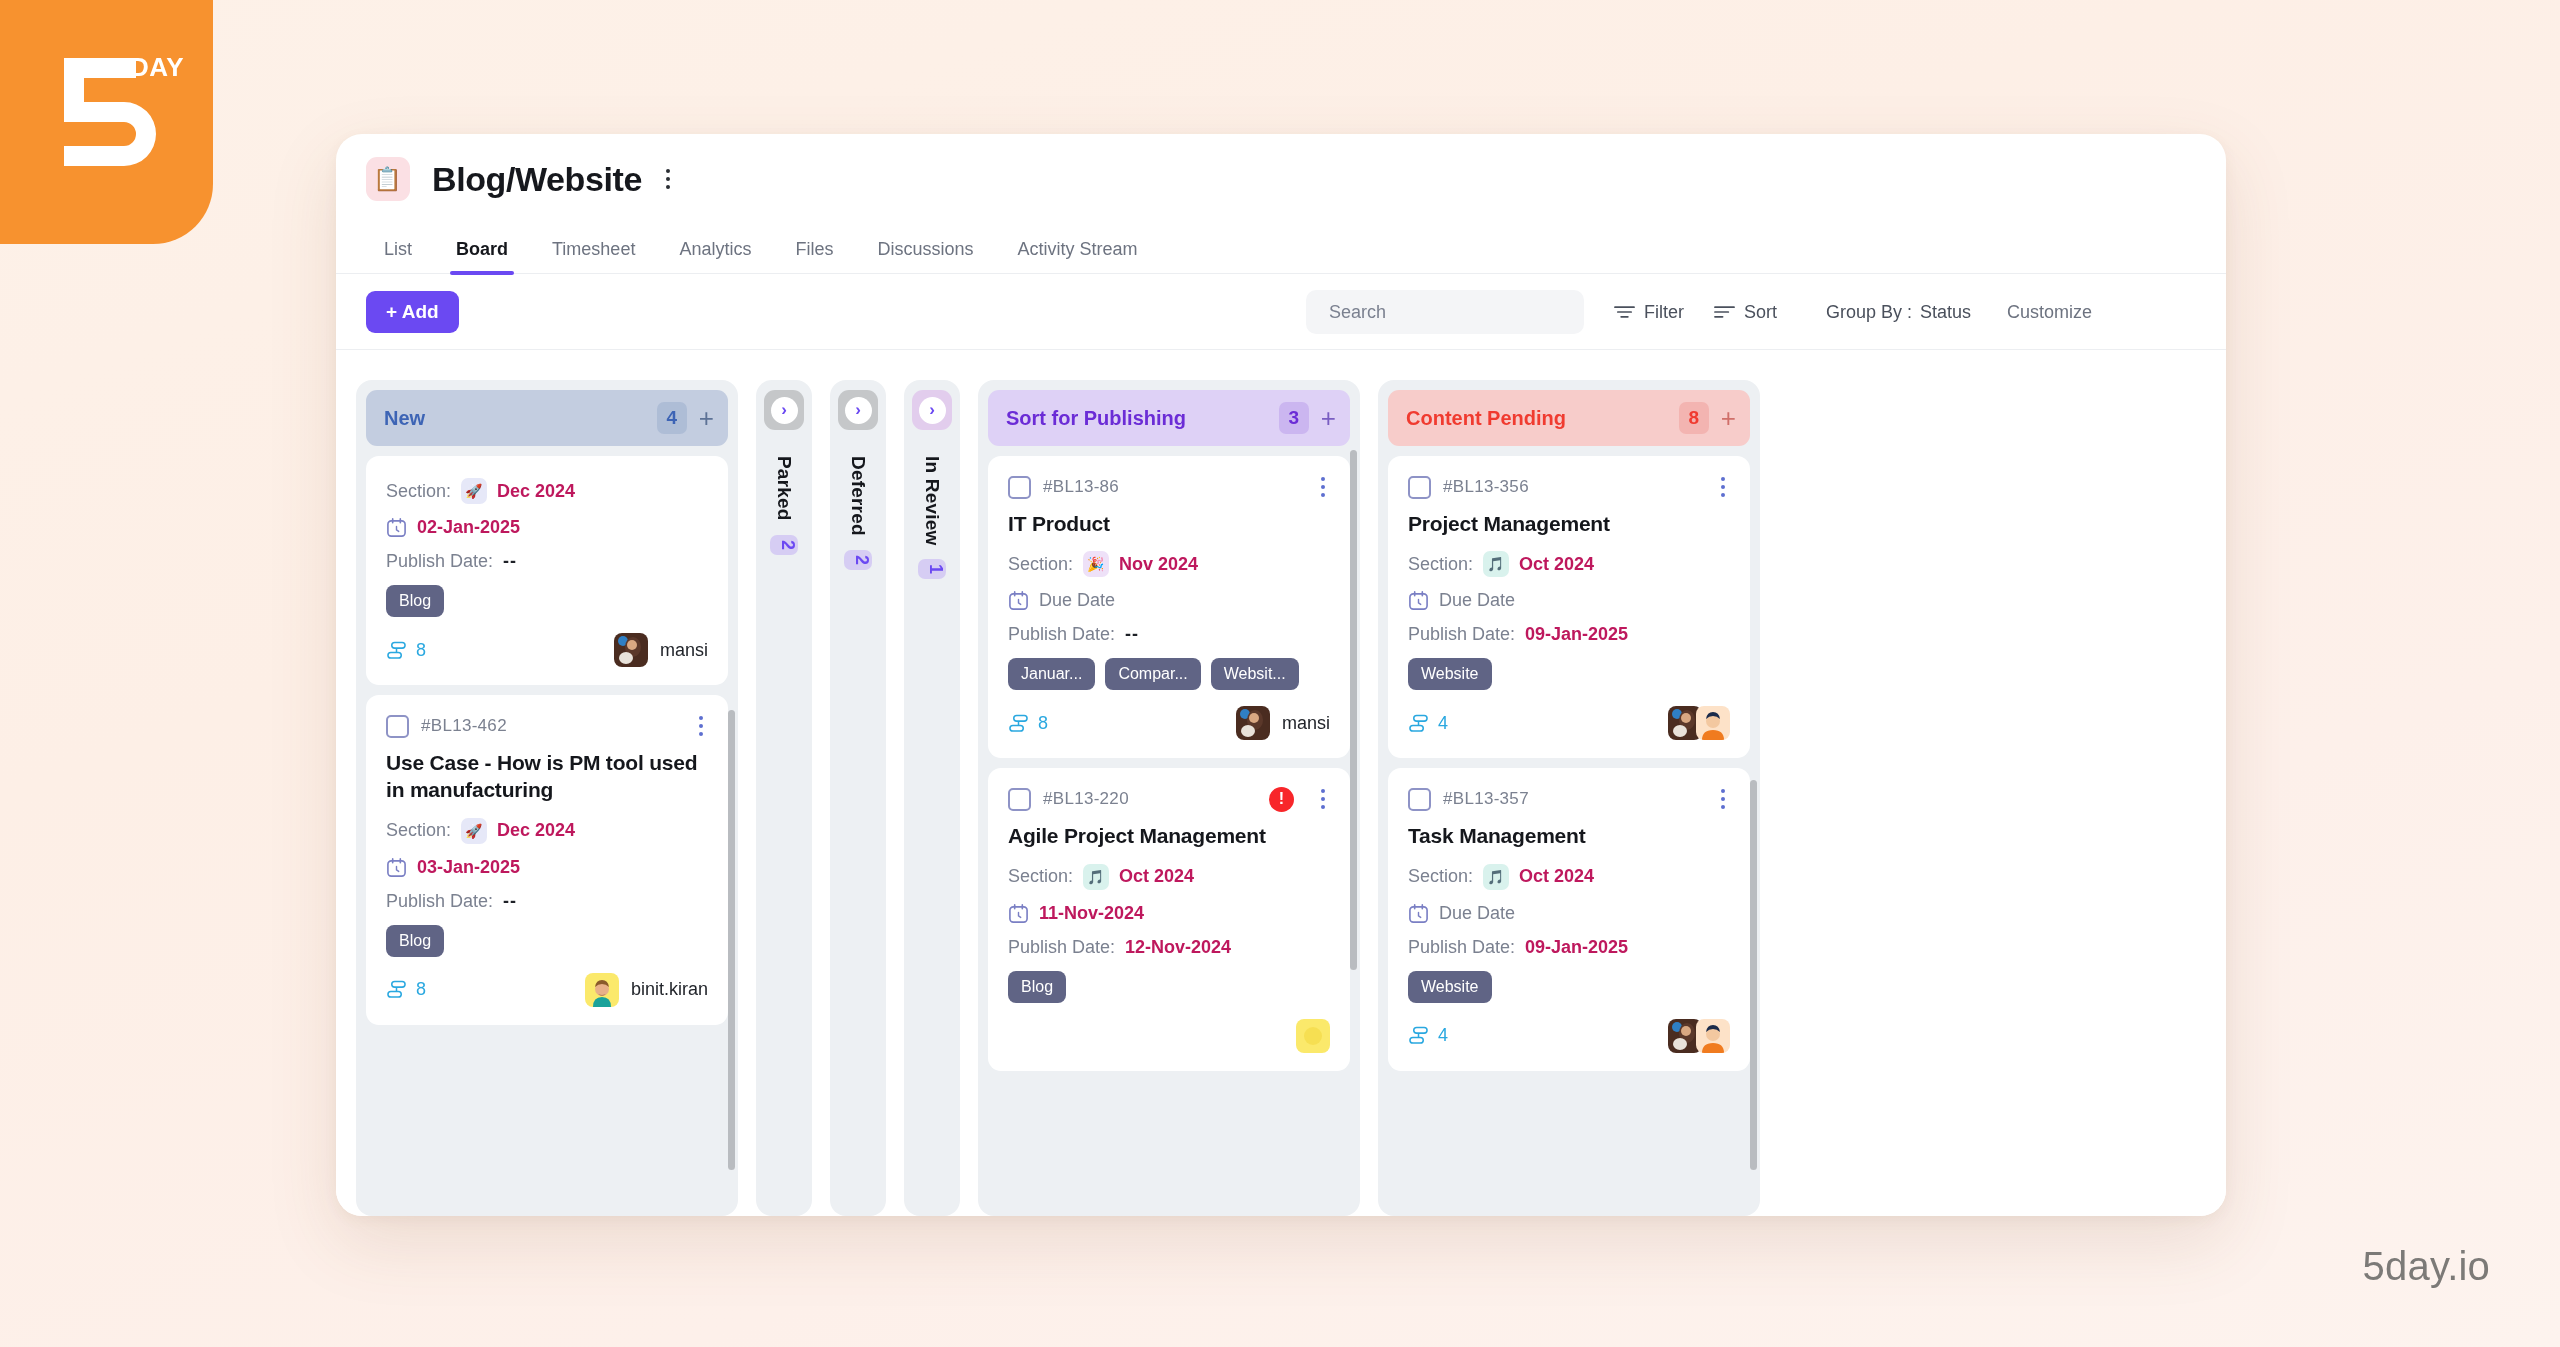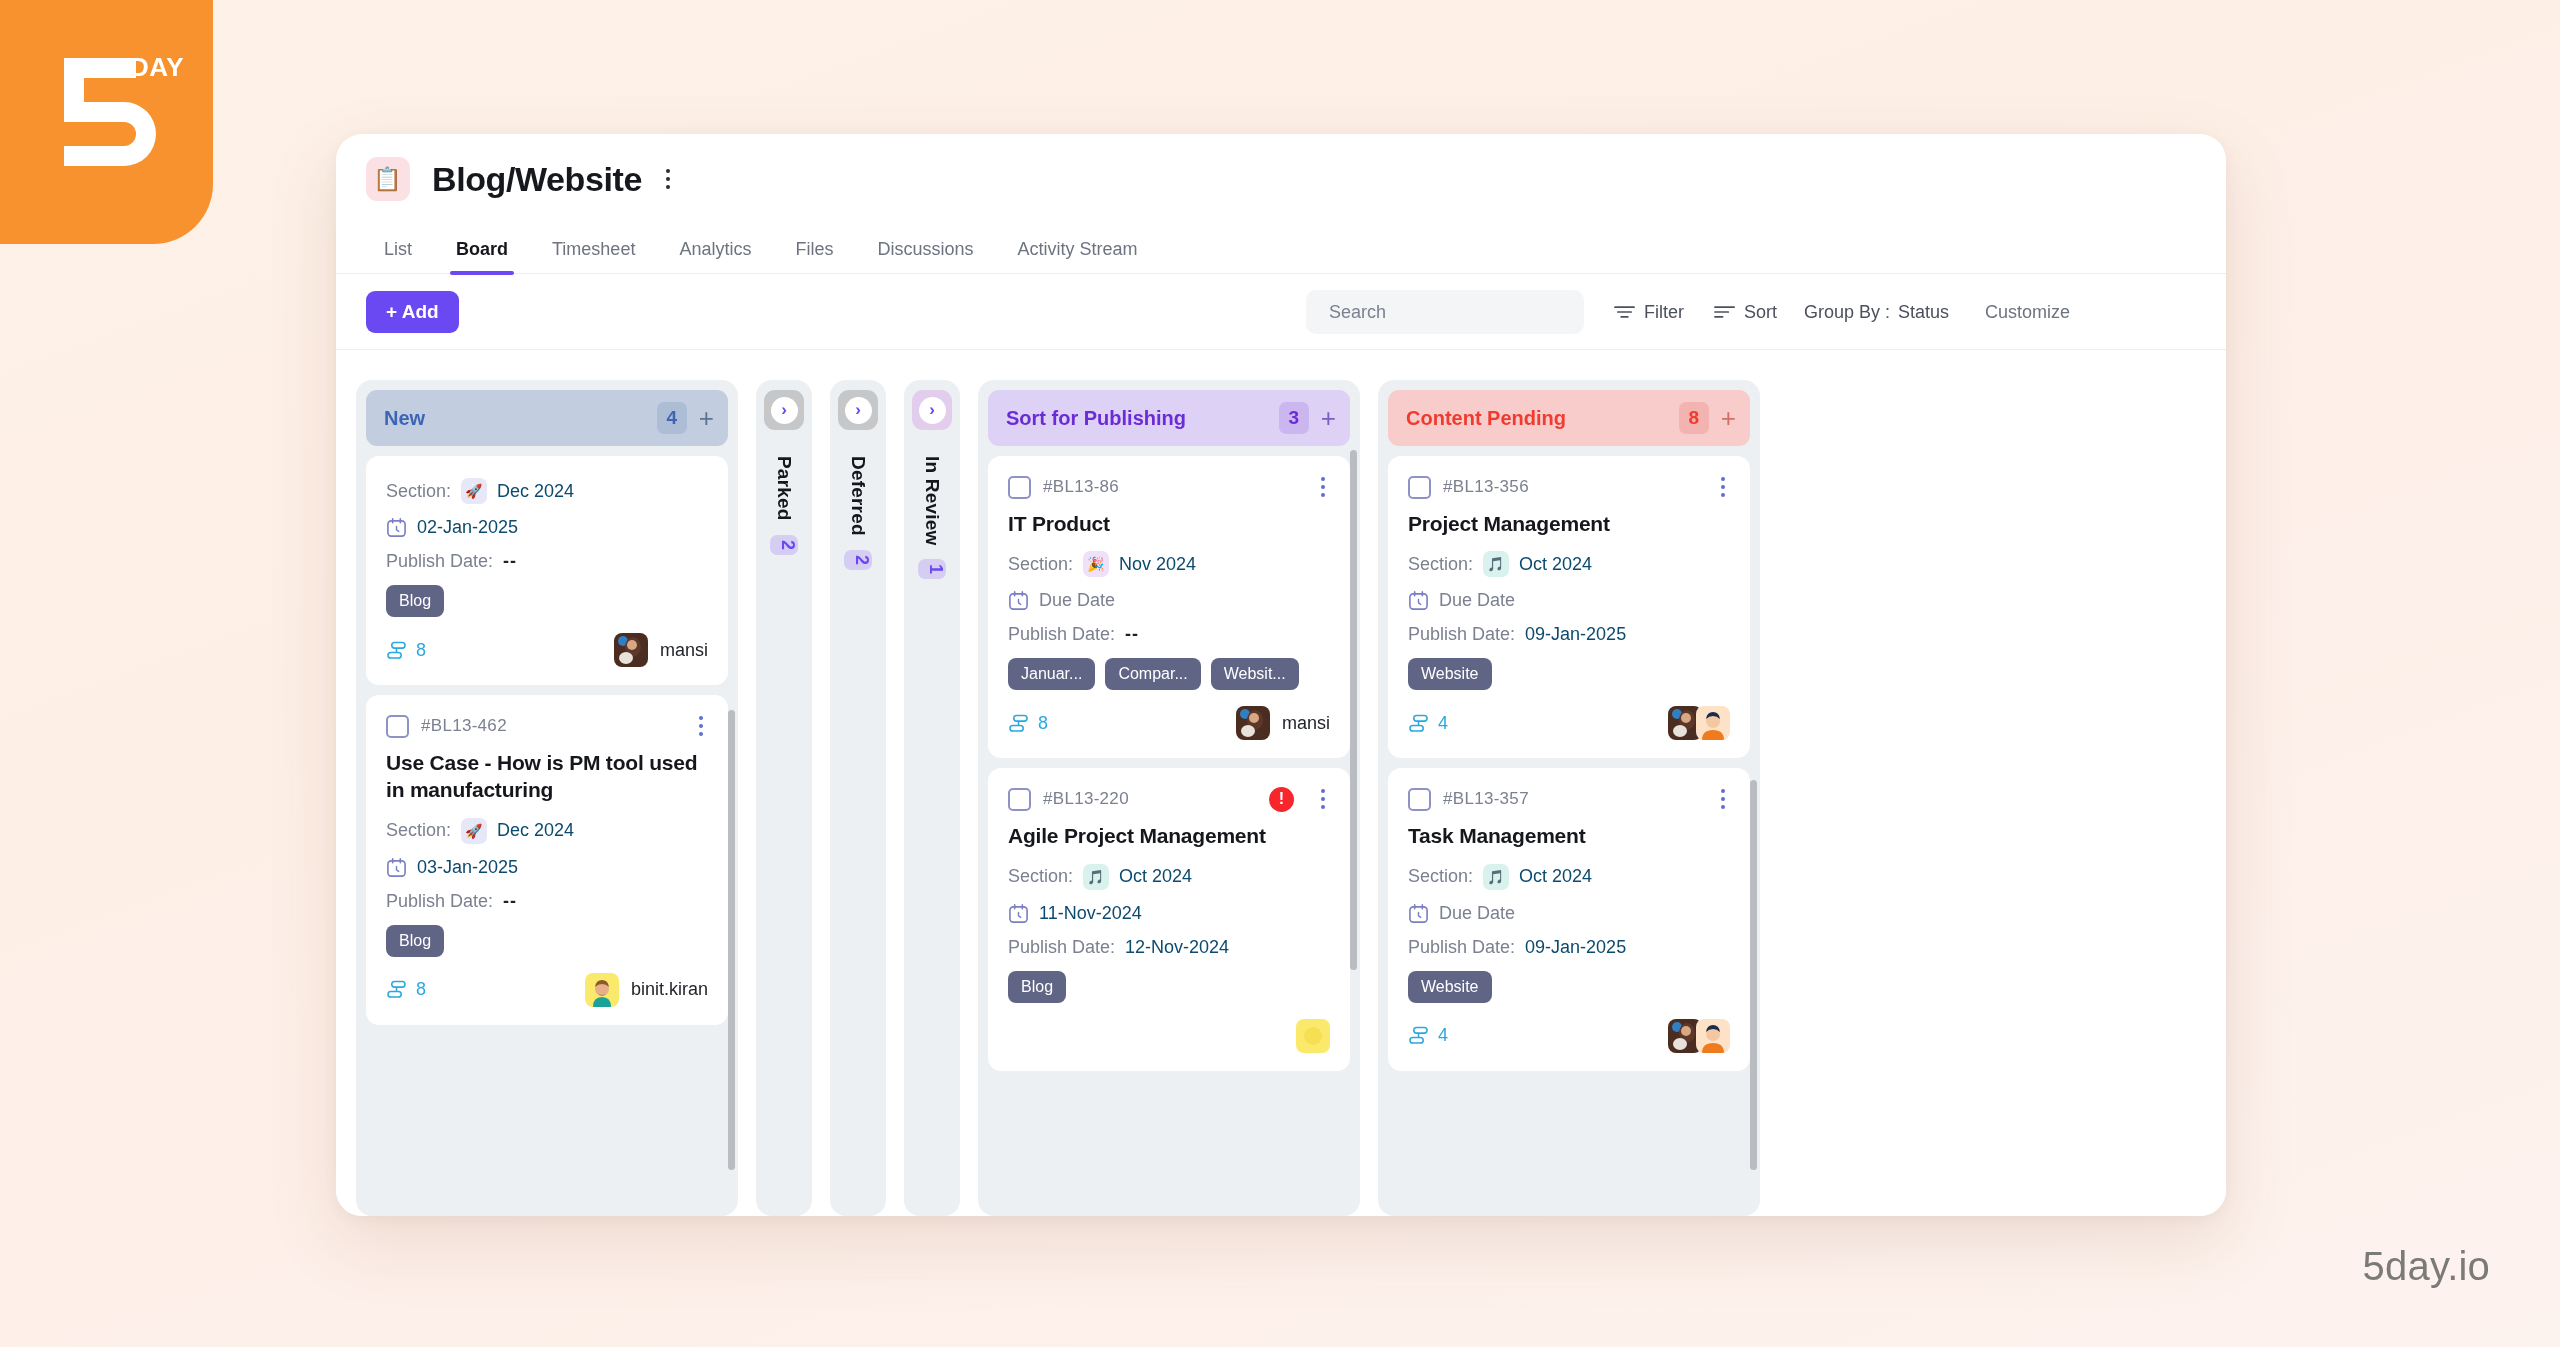--- a/index.html
+++ b/index.html
@@ -115,21 +115,21 @@
     border: none; background: transparent; outline: none;
     font-size: 18px; color: #6d7380; flex: 1;
     font-family: "Liberation Sans", sans-serif;
   }
   #search-input::placeholder { color: #7b8190; }
   .tool-btn {
     display: flex; align-items: center; gap: 9px;
     font-size: 18px; color: #4a505c; cursor: pointer;
     margin-left: 30px; white-space: nowrap;
   }
-  #groupby-btn { margin-left: 27px; display:flex; gap:8px; font-size:18px; color:#4a505c; white-space:nowrap; cursor:pointer;}
+  #groupby-btn { margin-left: 49px; display:flex; gap:8px; font-size:18px; color:#4a505c; white-space:nowrap; cursor:pointer;}
   #customize-btn { margin-left: 36px; font-size:18px; color:#6d7380; white-space:nowrap; cursor:pointer;}
 
   
   #board {
     position: absolute; left: 0; top: 216px;
     width: 1890px; height: 866px;
     padding: 30px 0 0 20px;
     display: flex; gap: 18px; align-items: flex-start;
     overflow: hidden;
     background: #ffffff;
@@ -195,21 +195,21 @@
   }
   .kebab { display: flex; flex-direction: column; gap: 4px; cursor: pointer; padding: 3px 5px; }
   .kebab i { width: 4px; height: 4px; border-radius: 50%; background: #5e6fd0; display: block; }
 
   .card-title {
     font-size: 21px; font-weight: 800; color: #15171c;
     line-height: 1.3; margin-bottom: 14px; letter-spacing: -0.2px;
   }
   .row { display: flex; align-items: center; gap: 10px; margin-bottom: 13px; font-size: 18px; }
   .row-label { color: #7b8190; }
-  .row-value { color: #0c4a6e; font-weight: 400; }
+  .row-value { color: #be185d; font-weight: 700; }
   .section-chip {
     width: 26px; height: 26px; border-radius: 7px;
     display: flex; align-items: center; justify-content: center;
     font-size: 14px; line-height: 1;
   }
   .chip-dec { background: #e6e8f8; }
   .chip-nov { background: #eee1f8; }
   .chip-oct { background: #d9f2ed; }
   .cal-icon { color: #7a7fc4; display:flex; align-items:center; }
   .muted-dash { color: #1d2026; font-weight: 700; letter-spacing: 1px; }

